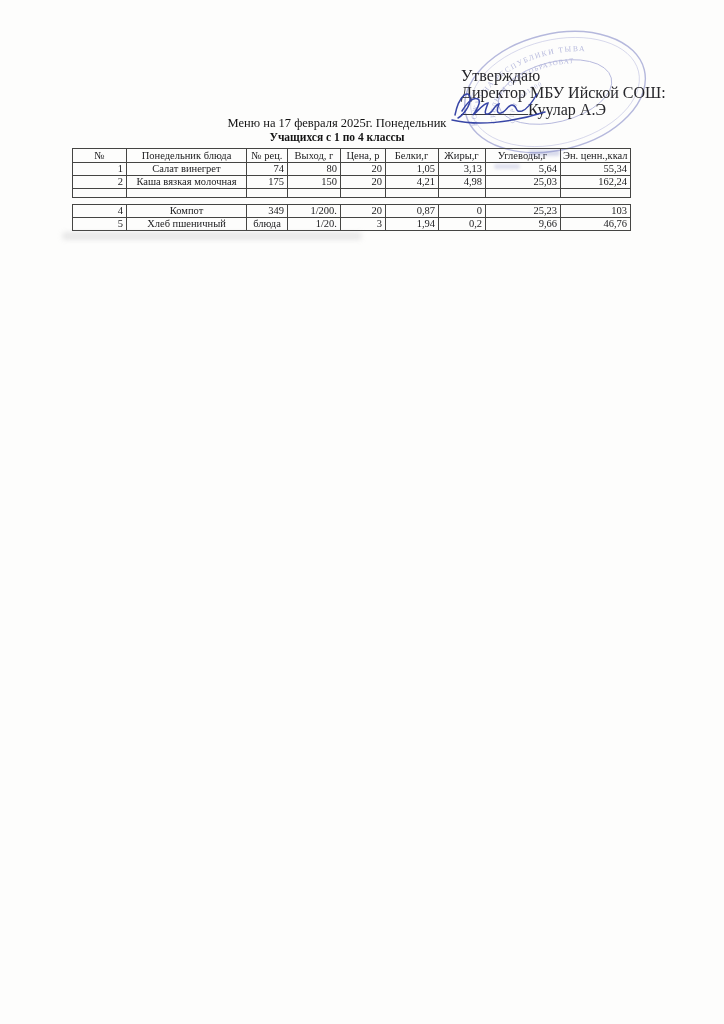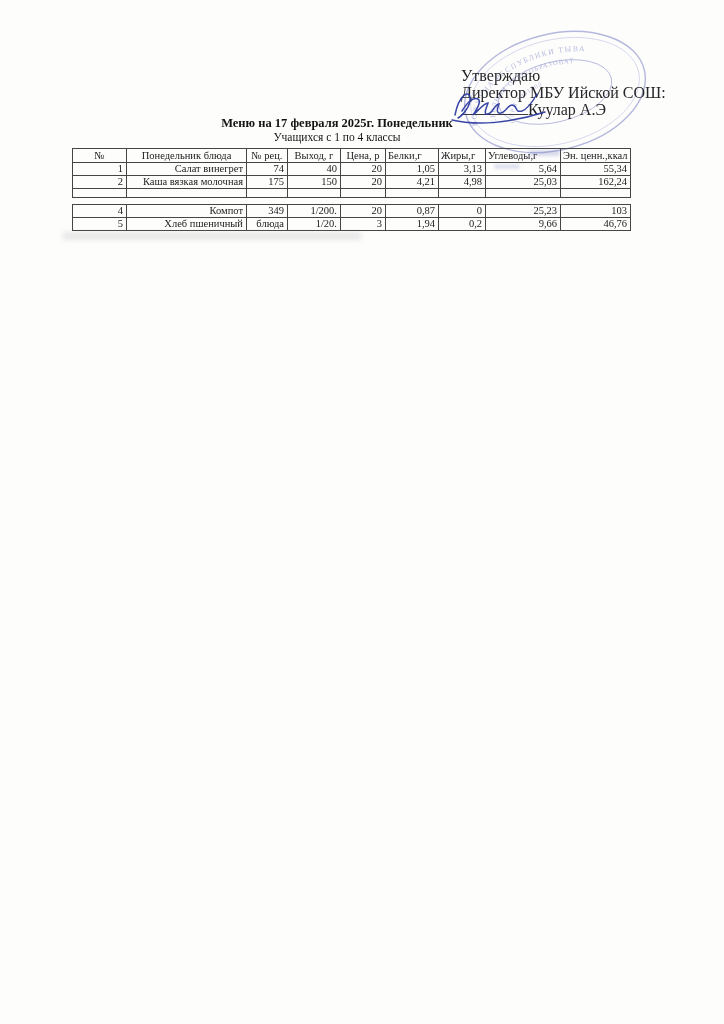--- a/index.html
+++ b/index.html
@@ -27,44 +27,44 @@
     display:inline-block;width:67px;height:11px;
     border-bottom:1px solid #3a3a40;
   }
   .signature-svg{
     position:absolute;left:-14px;top:-16px;
     pointer-events:none;
   }
   
   .title{
     position:absolute;left:72px;top:116px;width:530px;
-    text-align:center;font-weight:bold;font-size:12.5px;color:#141414;
+    text-align:center;font-weight:normal;font-size:12.5px;color:#141414;
   }
   .subtitle{
     position:absolute;left:72px;top:131px;width:530px;
-    text-align:center;font-weight:normal;font-size:11.5px;color:#141414;
+    text-align:center;font-weight:bold;font-size:11.5px;color:#141414;
   }
   
   table.menu{
     position:absolute;left:72px;
     border-collapse:collapse;table-layout:fixed;width:558px;
     font-size:10.5px;color:#1c1c1e;
   }
   table.t1{top:148px;}
   table.t2{top:204px;}
   .menu th,.menu td{
     border:1px solid #454543;
     padding:0 3px;height:12px;line-height:12px;
     overflow:hidden;white-space:nowrap;
     font-weight:normal;vertical-align:middle;
   }
   .menu th{height:13px;text-align:center;}
-  .menu th:nth-child(n+6){text-align:left;padding-left:2px;}
+  .menu th:nth-child(n+6){text-align:center;padding-left:2px;}
   .menu td.num{text-align:right;}
-  .menu td.txt{text-align:right;}
+  .menu td.txt{text-align:center;}
   .t1 tbody tr:nth-child(3) td{height:8px;}
   col.c1{width:54px}col.c2{width:120px}col.c3{width:41px}
   col.c4{width:53px}col.c5{width:45px}col.c6{width:53px}
   col.c7{width:47px}col.c8{width:75px}col.c9{width:70px}
   
   .smudge{
     position:absolute;left:62px;top:232px;width:300px;height:8px;
     background:rgba(125,125,130,.16);
     filter:blur(2.5px);border-radius:4px;
   }
@@ -147,21 +147,21 @@
           <th>Жиры,г</th>
           <th>Углеводы,г</th>
           <th>Эн. ценн.,ккал</th>
         </tr>
     </thead>
     <tbody>
         <tr>
           <td class="num">1</td>
           <td class="txt">Салат винегрет</td>
           <td class="num">74</td>
-          <td class="num">40</td>
+          <td class="num">80</td>
           <td class="num">20</td>
           <td class="num">1,05</td>
           <td class="num">3,13</td>
           <td class="num">5,64</td>
           <td class="num">55,34</td>
         </tr>
         <tr>
           <td class="num">2</td>
           <td class="txt">Каша вязкая молочная</td>
           <td class="num">175</td>

